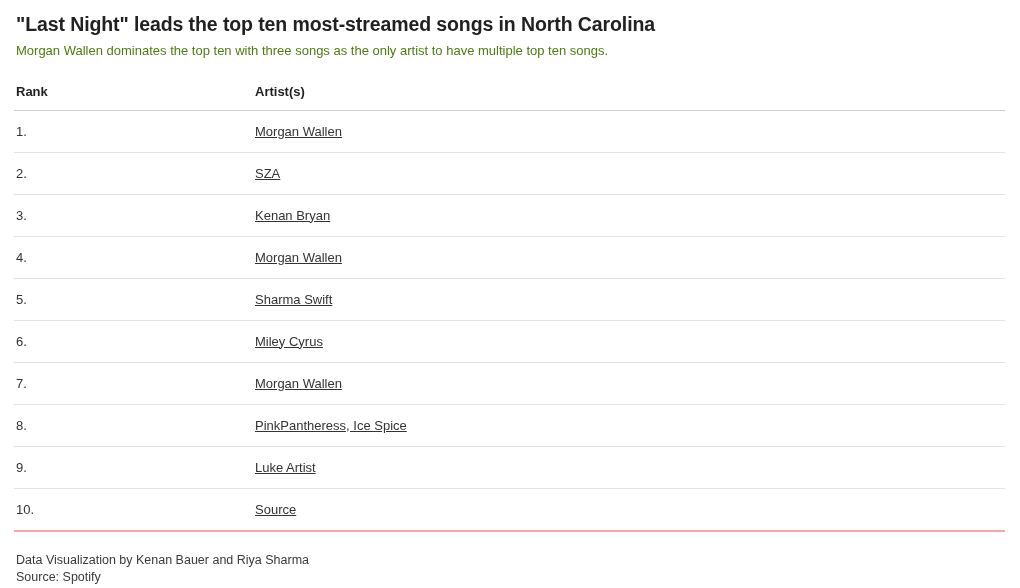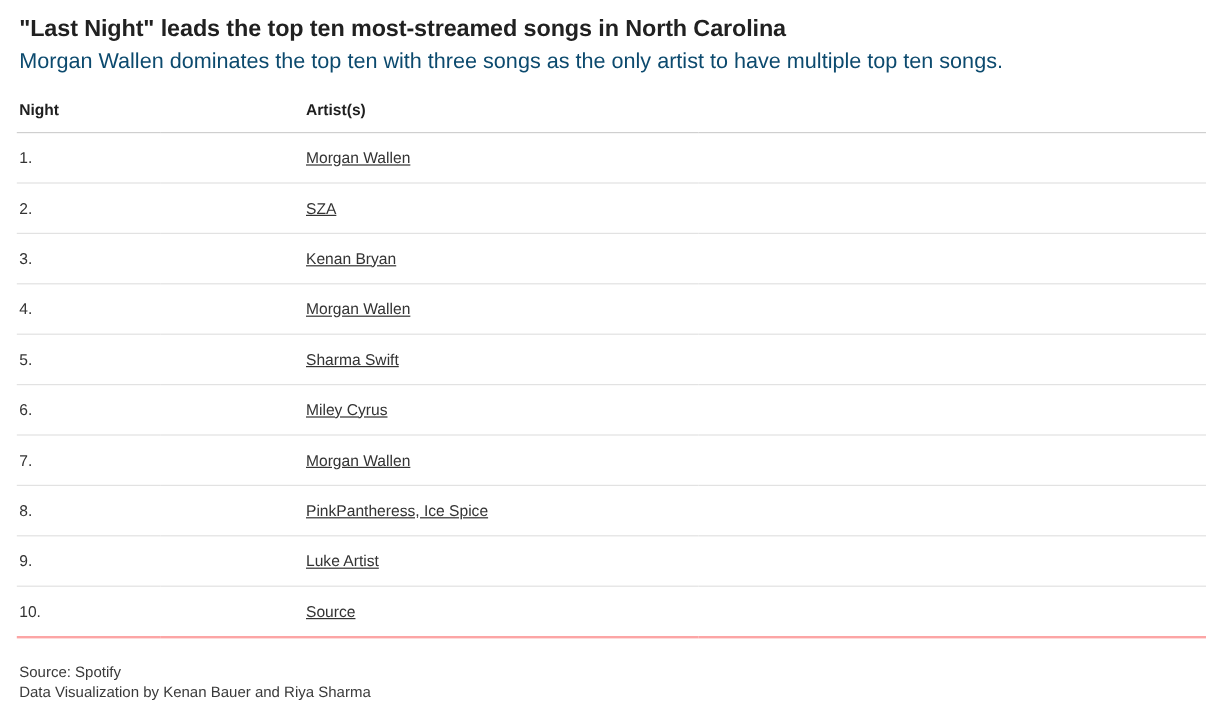--- a/index.html
+++ b/index.html
@@ -31,24 +31,24 @@
   .title {
     font-size: 19.5px;
     font-weight: bold;
     line-height: 26px;
     color: #212121;
     letter-spacing: -0.1px;
     margin: 0;
     white-space: nowrap;
   }
   .subtitle {
-    font-size: 18px;
+    font-size: 13px;
     font-weight: normal;
     line-height: 24px;
-    color: #0c4a6e;
+    color: #4d7c0f;
     margin: 2px 0 0 0;
     white-space: nowrap;
   }
 
   
   .table-wrap {
     margin: 0 14px;
     padding-top: 21px;
   }
   table.data-table {
@@ -118,21 +118,21 @@
 
   <div class="table-wrap">
     <table class="data-table">
       <colgroup>
         <col class="col-rank">
         <col class="col-artist">
         <col class="col-song">
       </colgroup>
       <thead>
         <tr>
-          <th class="c-rank">Night</th>
+          <th class="c-rank">Rank</th>
           <th class="c-artist">Artist(s)</th>
           <th class="c-song">Song</th>
         </tr>
       </thead>
       <tbody>
         <tr>
           <td class="c-rank">1.</td>
           <td class="c-artist">Morgan Wallen</td>
           <td class="c-song">Last Night</td>
         </tr>
@@ -179,17 +179,17 @@
         <tr>
           <td class="c-rank">10.</td>
           <td class="c-artist">Source</td>
           <td class="c-song">fukumean</td>
         </tr>
       </tbody>
     </table>
   </div>
 
   <div class="footer">
+    <div class="footer-line">Data Visualization by Kenan Bauer and Riya Sharma</div>
     <div class="footer-line">Source: Spotify</div>
-    <div class="footer-line">Data Visualization by Kenan Bauer and Riya Sharma</div>
   </div>
 
 </div>
 
 </body></html>

